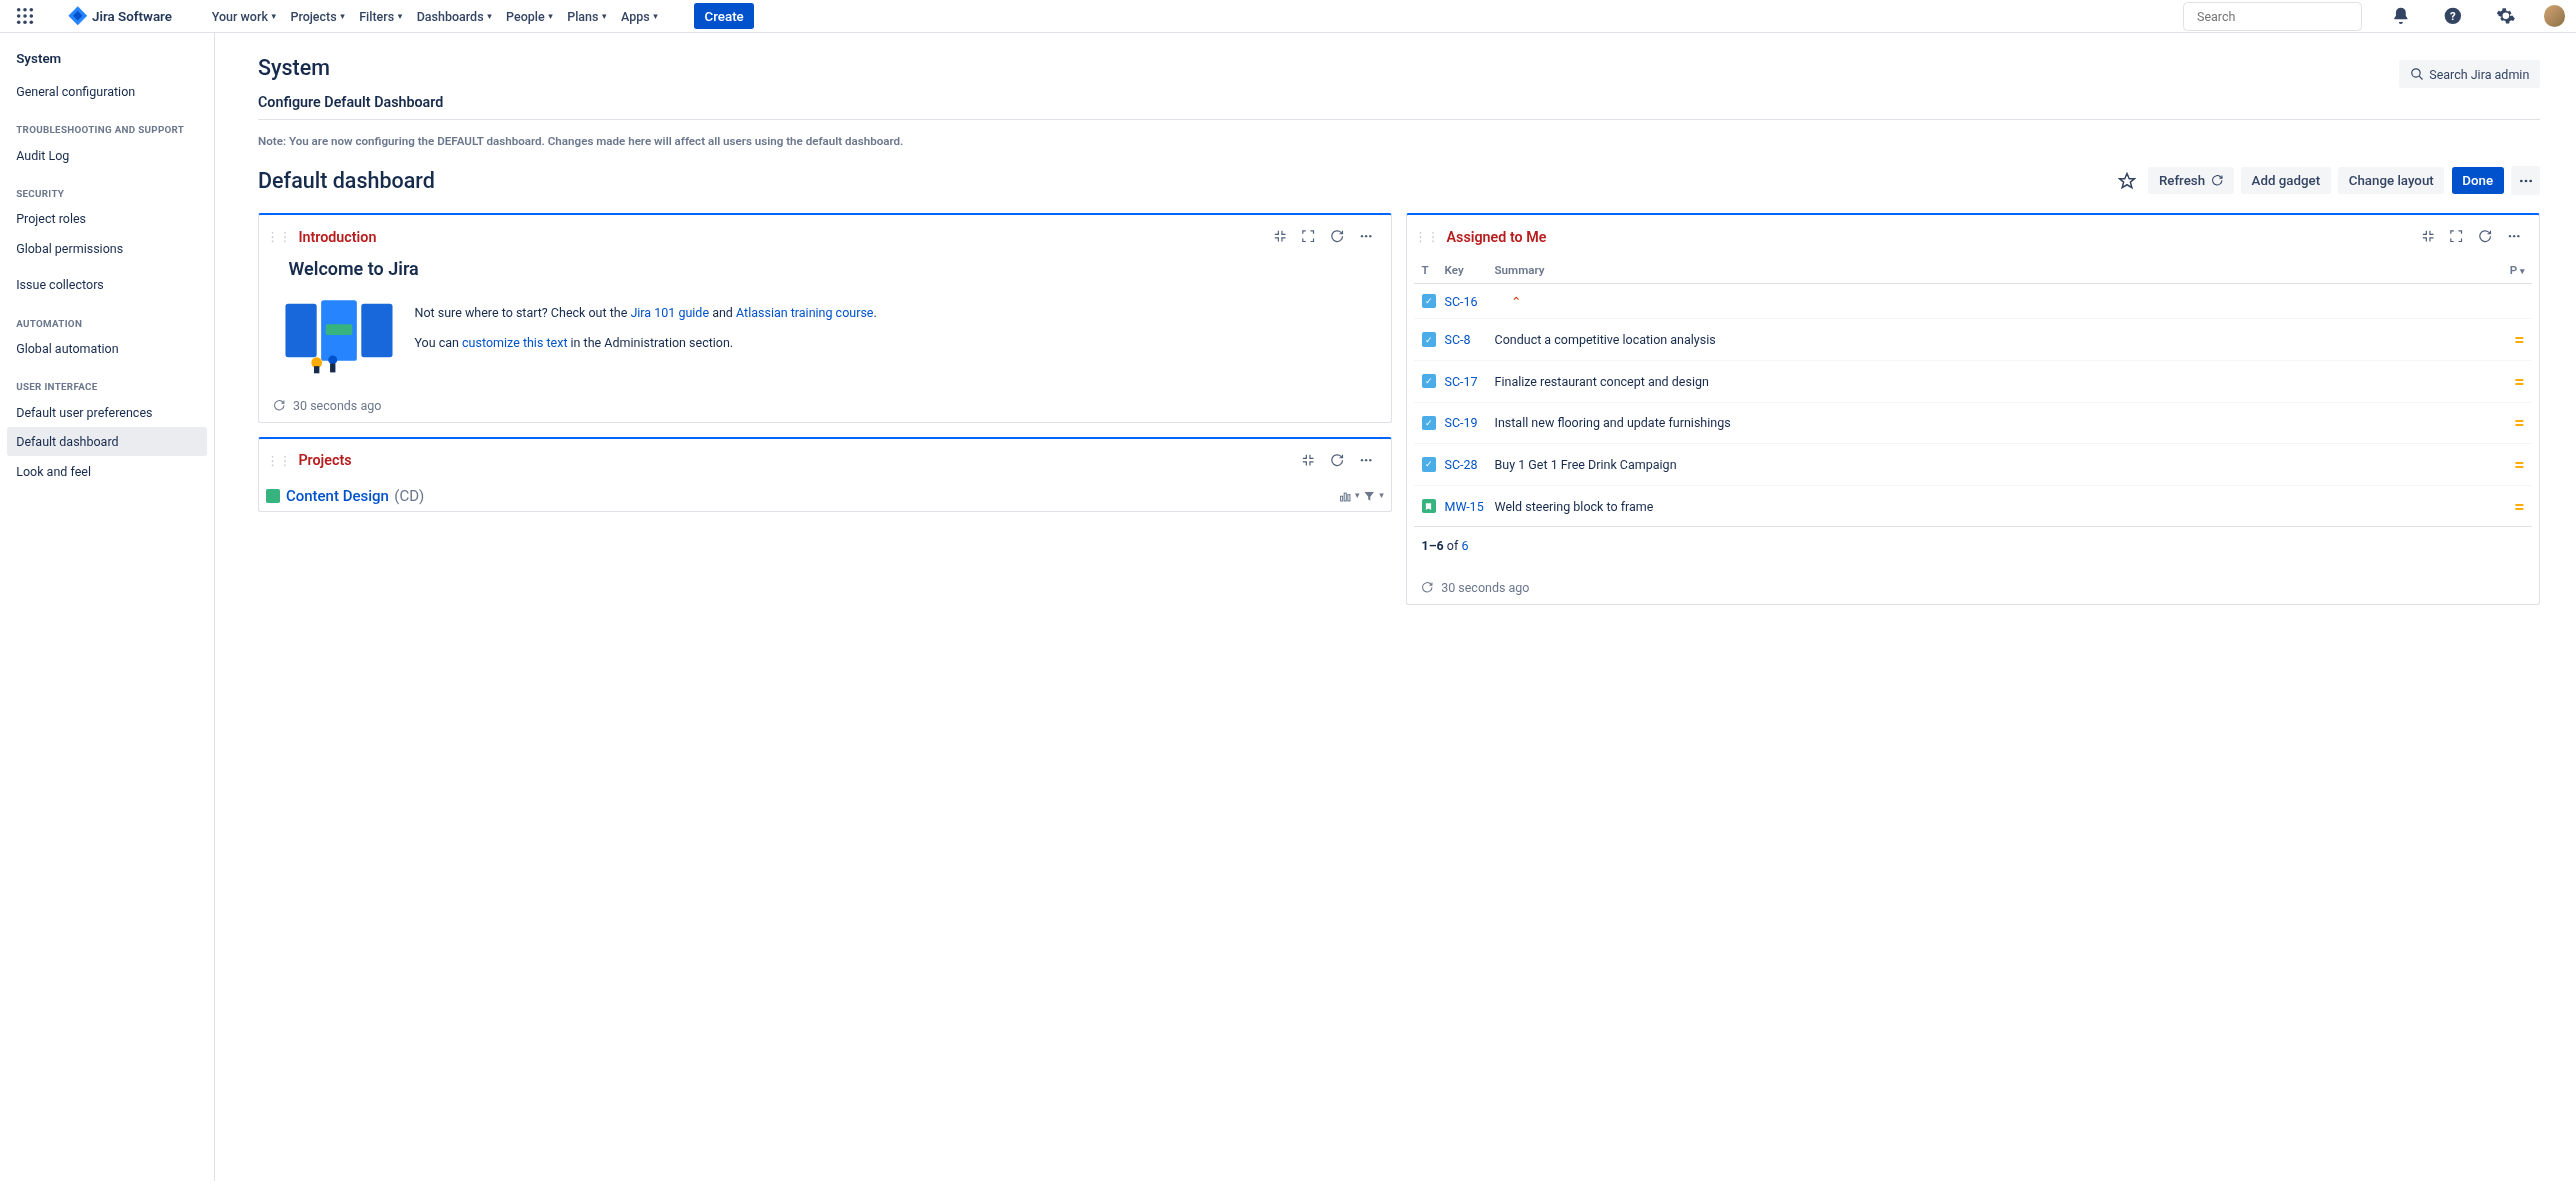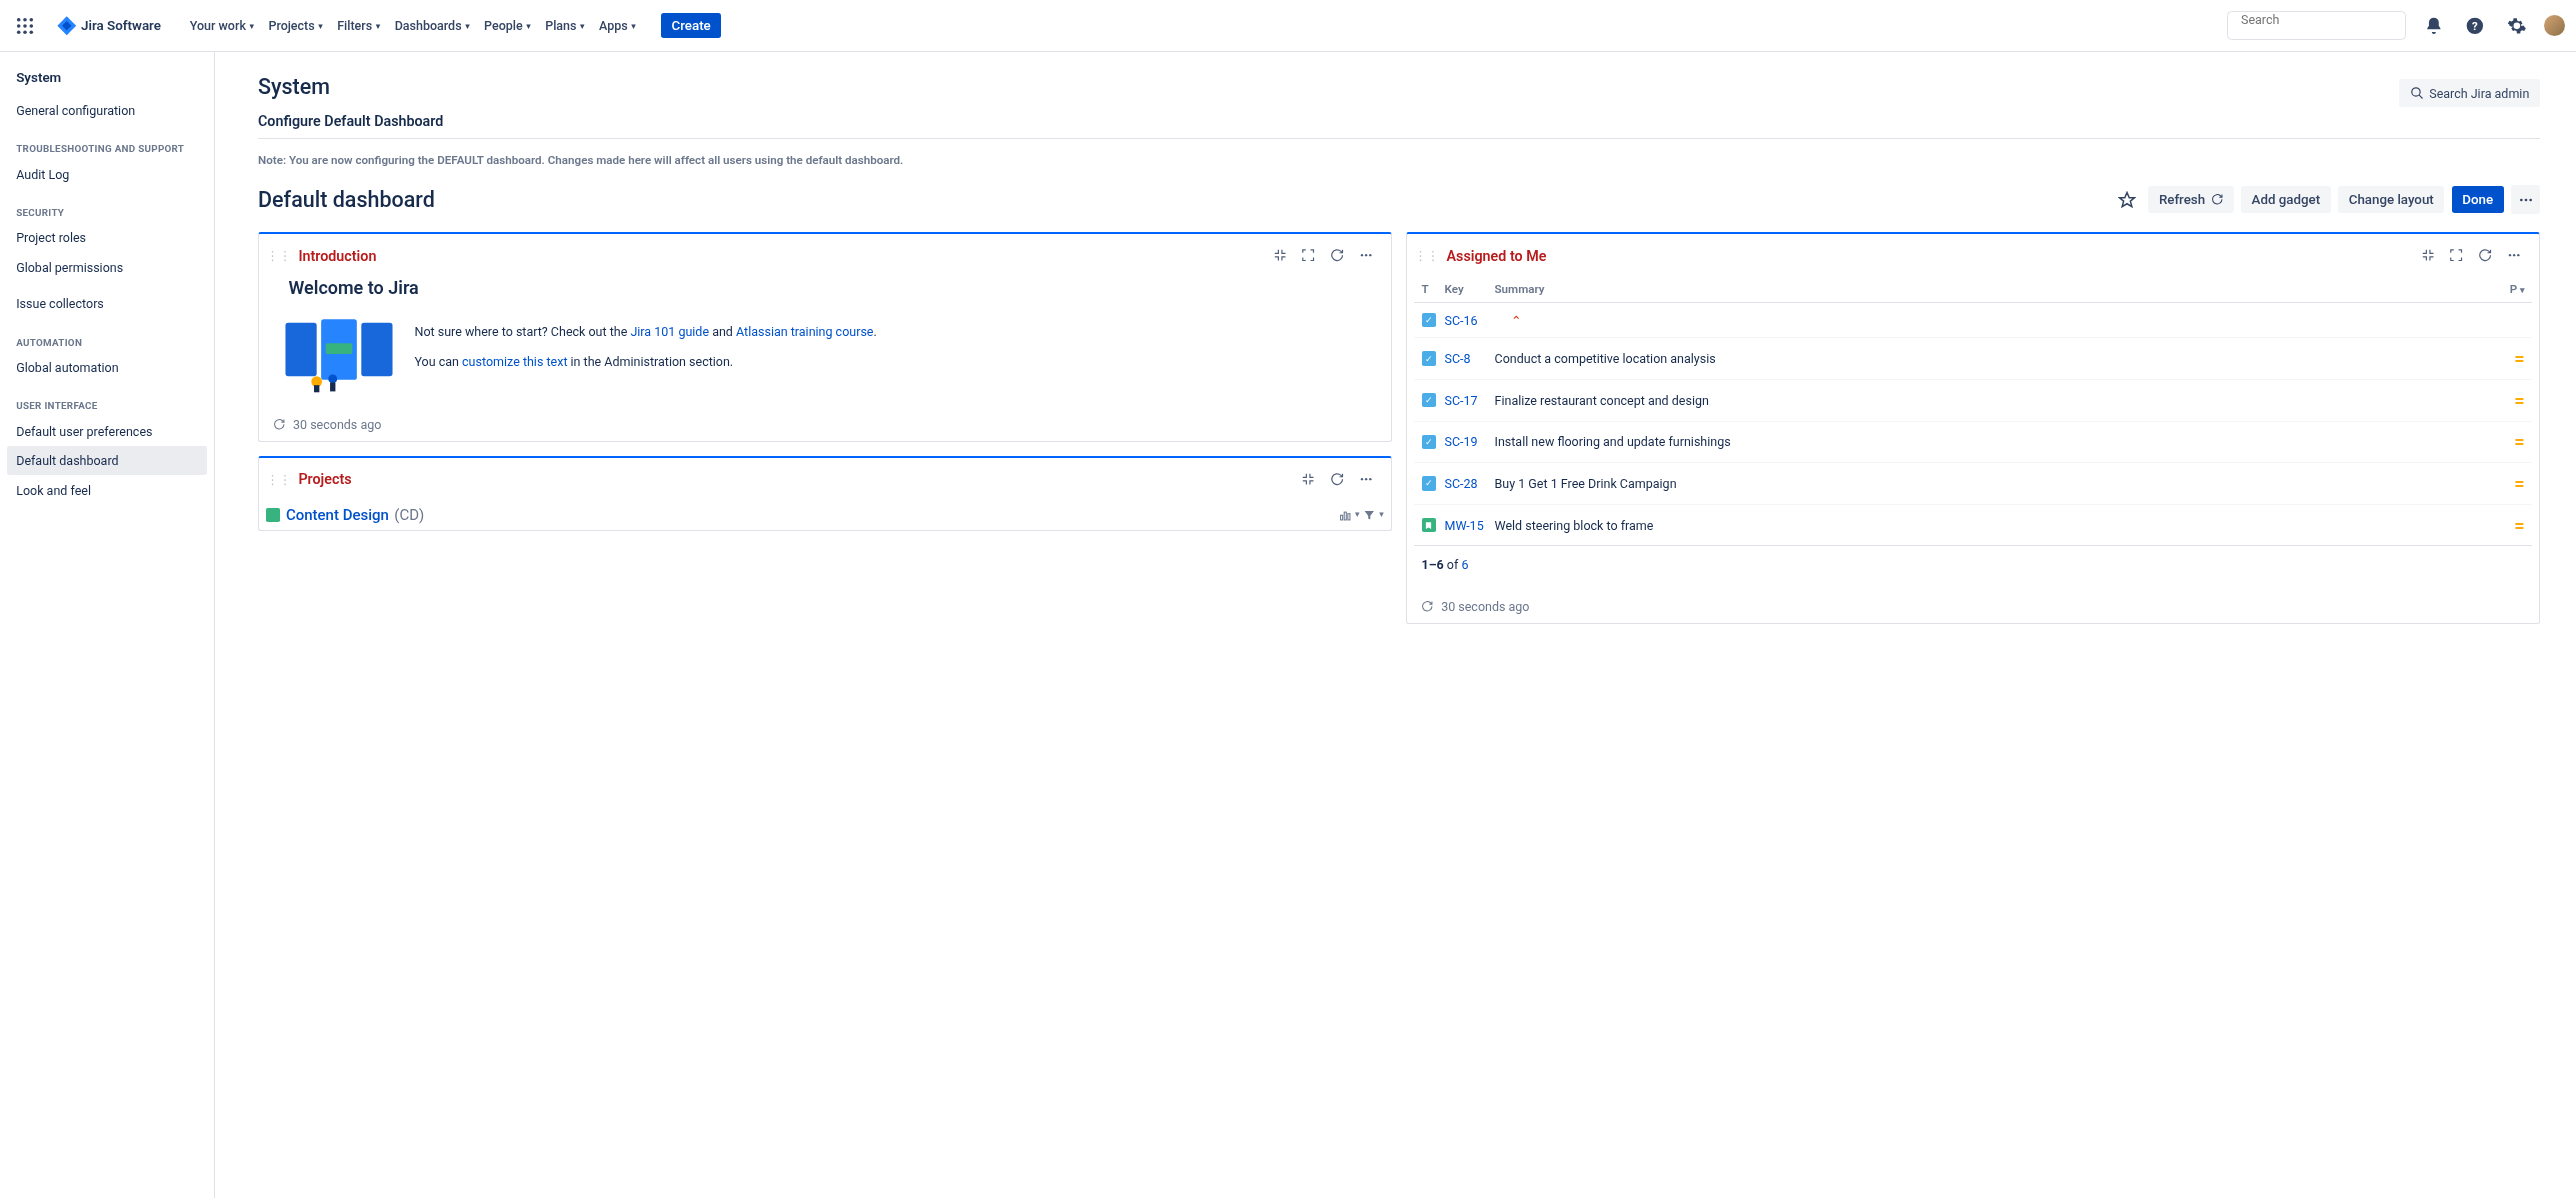--- a/index.html
+++ b/index.html
@@ -1,28 +1,28 @@
 <!DOCTYPE html>
 <html style="font-size:14.3px"><head>
 <meta charset="utf-8">
 <style>
 * { margin:0; padding:0; box-sizing:border-box; font-family:-apple-system,BlinkMacSystemFont,"Segoe UI",Roboto,sans-serif; }
 body { background:#fff; color:#172B4D; font-size:12.5px; overflow-x:hidden; }
 
 
-.topnav { height:52px; border-bottom:0.9px solid #dfe1e6; display:flex; align-items:center; padding:0 10.7px; gap:9px; }
+.topnav { height:33px; border-bottom:0.9px solid #dfe1e6; display:flex; align-items:center; padding:0 10.7px; gap:20px; }
 .app-switcher { width:29px; height:29px; display:flex; align-items:center; justify-content:center; border-radius:2.7px; }
 .logo { display:flex; align-items:center; gap:3.6px; padding:0 7.2px; font-weight:600; color:#253858; font-size:13.4px; }
 .logo-icon { width:21.5px; height:21.5px; }
 .nav-items { display:flex; gap:3.6px; margin-left:7.2px; }
 .nav-item { padding:5.4px 5.4px; border-radius:2.7px; color:#344563; font-weight:500; display:flex; align-items:center; gap:3.6px; cursor:pointer; }
 .chev { font-size:9px; color:#344563; }
 .create-btn { background:#0052cc; color:#fff; padding:5.4px 10.7px; border-radius:2.7px; font-weight:500; margin-left:10.7px; border:none; cursor:pointer; }
 .nav-spacer { flex:1; }
-.search-box { width:179px; height:29px; border:1.8px solid #dfe1e6; border-radius:4.5px; display:flex; align-items:flex-start; padding:0 7.2px; gap:5.4px; color:#6b778c; }
+.search-box { width:179px; height:29px; border:1.8px solid #dfe1e6; border-radius:4.5px; display:flex; align-items:center; padding:0 7.2px; gap:5.4px; color:#6b778c; }
 .search-box input { border:none; outline:none; flex:1; font-size:12.5px; color:#172B4D; }
 .nav-icon-btn { width:29px; height:29px; display:flex; align-items:center; justify-content:center; border-radius:50%; color:#344563; margin-left:3.6px; cursor:pointer; }
 .avatar { width:21.5px; height:21.5px; border-radius:50%; background:linear-gradient(135deg,#d4a574,#8b6f47); margin-left:3.6px; }
 
 
 .layout { display:flex; height:calc(100vh - 50px);gap:7px; }
 .sidebar { width:215px; border-right:0.9px solid #dfe1e6; padding:18px 7.2px 7.2px 7.2px; overflow-y:auto; }
 .sb-heading { font-weight:600; font-size:13.4px; padding:0 9px 10.7px 9px; color:#172B4D; }
 .sb-item { padding:7.2px 9px; border-radius:2.7px; color:#172B4D; cursor:pointer; margin-bottom:0; font-size:12.5px; }
 .sb-item.active { background:#ebecf0; }

